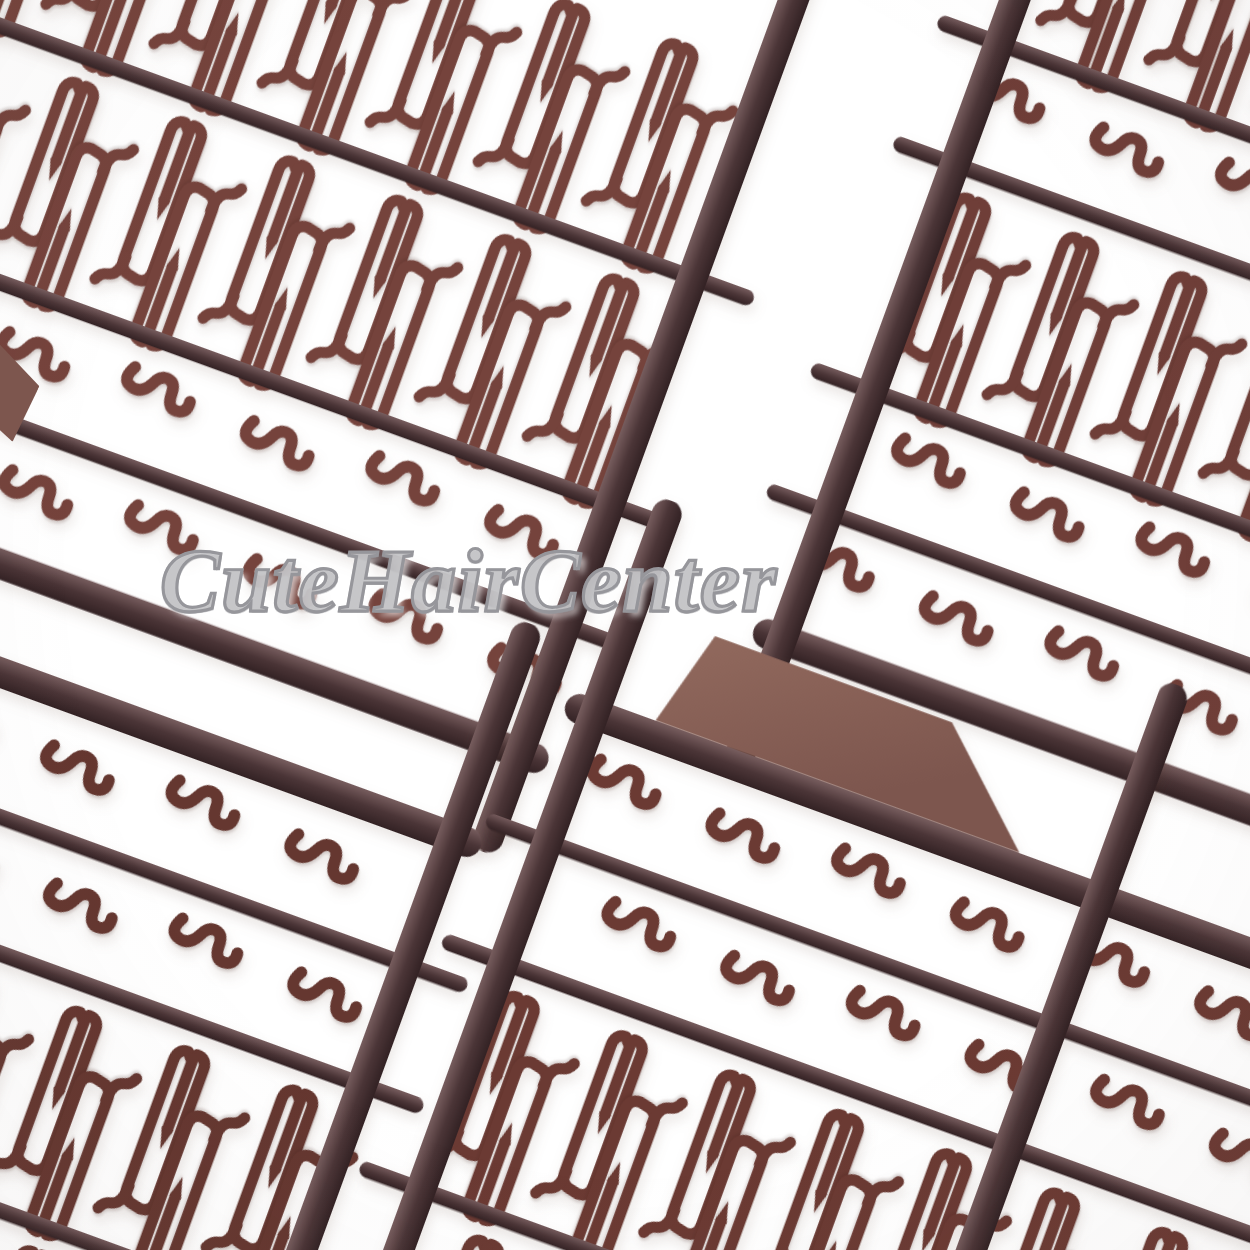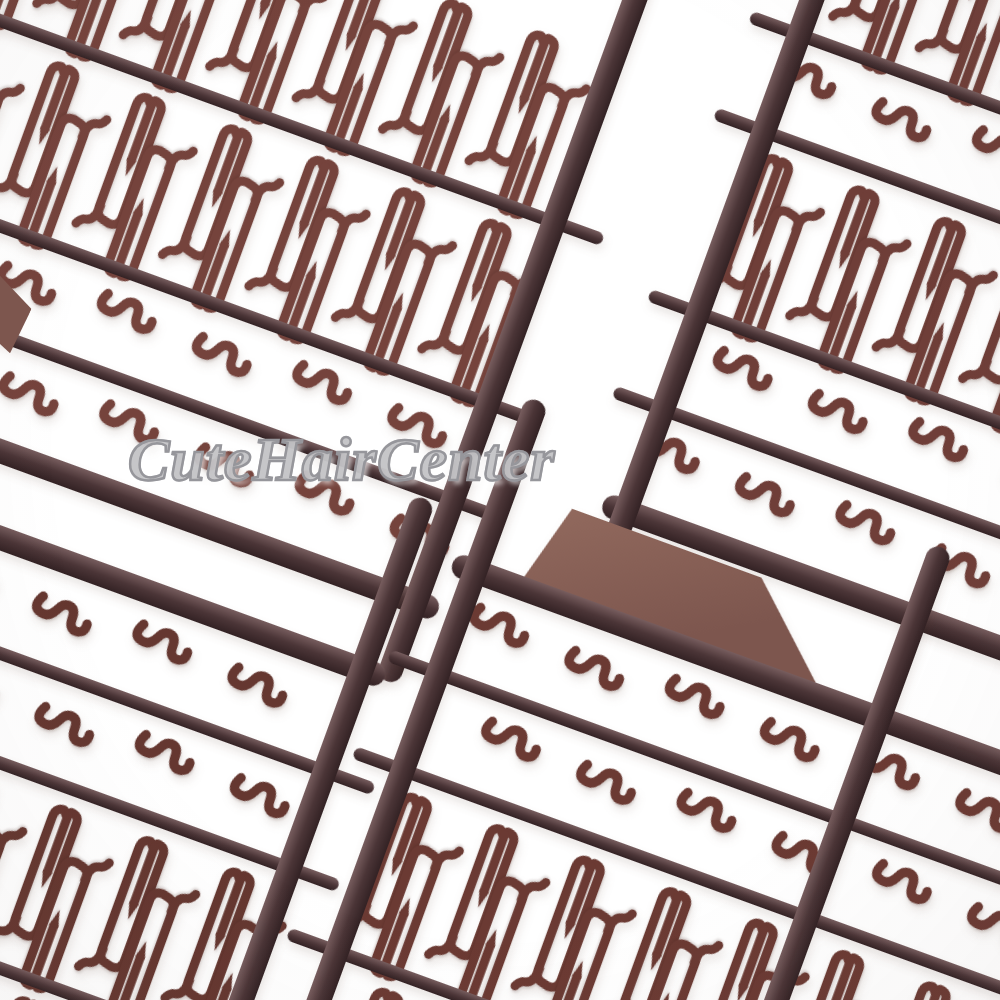--- a/index.html
+++ b/index.html
@@ -23,21 +23,21 @@
   .edge-tab{position:absolute;transform:rotate(20deg);z-index:1;
        clip-path:polygon(0 0,100% 30%,88% 100%,0 78%);
        background:var(--c-tab);}
   .piece{position:absolute;overflow:visible;z-index:1;
          filter:drop-shadow(1px 2px 1px rgba(60,30,25,0.16));}
   .piece-j{width:54px;height:160px;color:var(--pc,var(--c-piece));}
   .piece-j.inv{transform:rotate(180deg);}
   .piece-v{width:66px;height:47px;color:var(--pc,var(--c-piece));}
   .pk{stroke:currentColor;fill:none;stroke-width:10;stroke-linecap:round;stroke-linejoin:round;}
   .watermark{position:absolute;left:128px;top:424px;z-index:50;white-space:nowrap;
-     font-family:"Liberation Serif",serif;font-style:italic;font-weight:700;font-size:62px;
+     font-family:"Liberation Serif",serif;font-style:italic;font-weight:700;font-size:72px;
      letter-spacing:1px;color:var(--c-wm-fill);
      -webkit-text-stroke:2.5px var(--c-wm-stroke);
      text-shadow:1px 1px 0 rgba(150,150,155,.45),-1px -1px 0 rgba(150,150,155,.45),
                  1px -1px 0 rgba(150,150,155,.45),-1px 1px 0 rgba(150,150,155,.45),
                  4px 4px 5px rgba(255,255,255,.65);}
   svg.defs{position:absolute;width:0;height:0;}
 </style>
 </head>
 <body>
 

